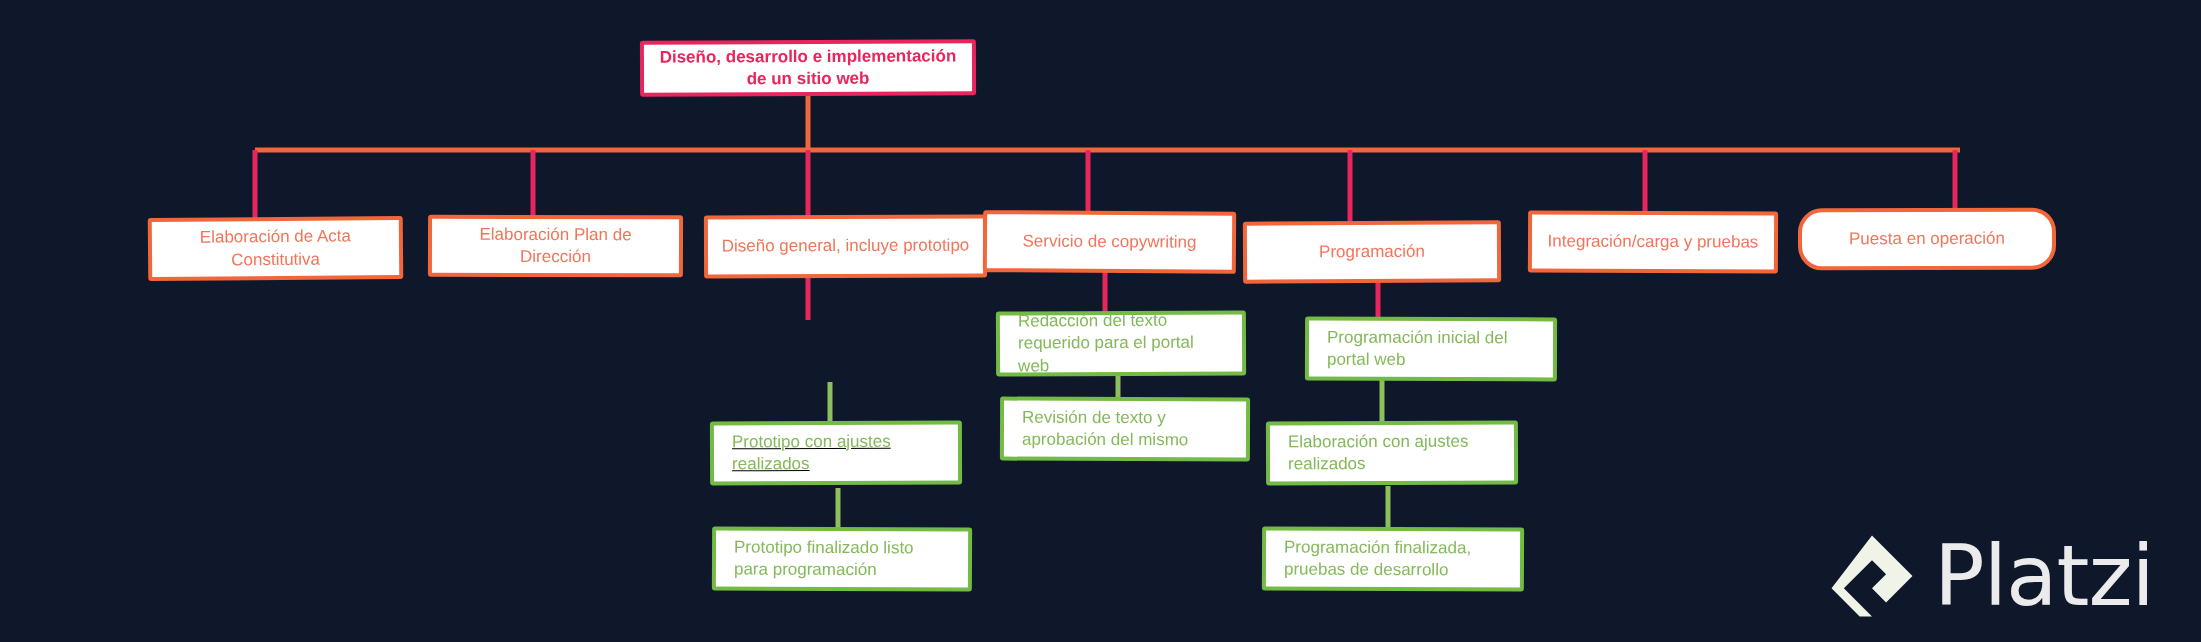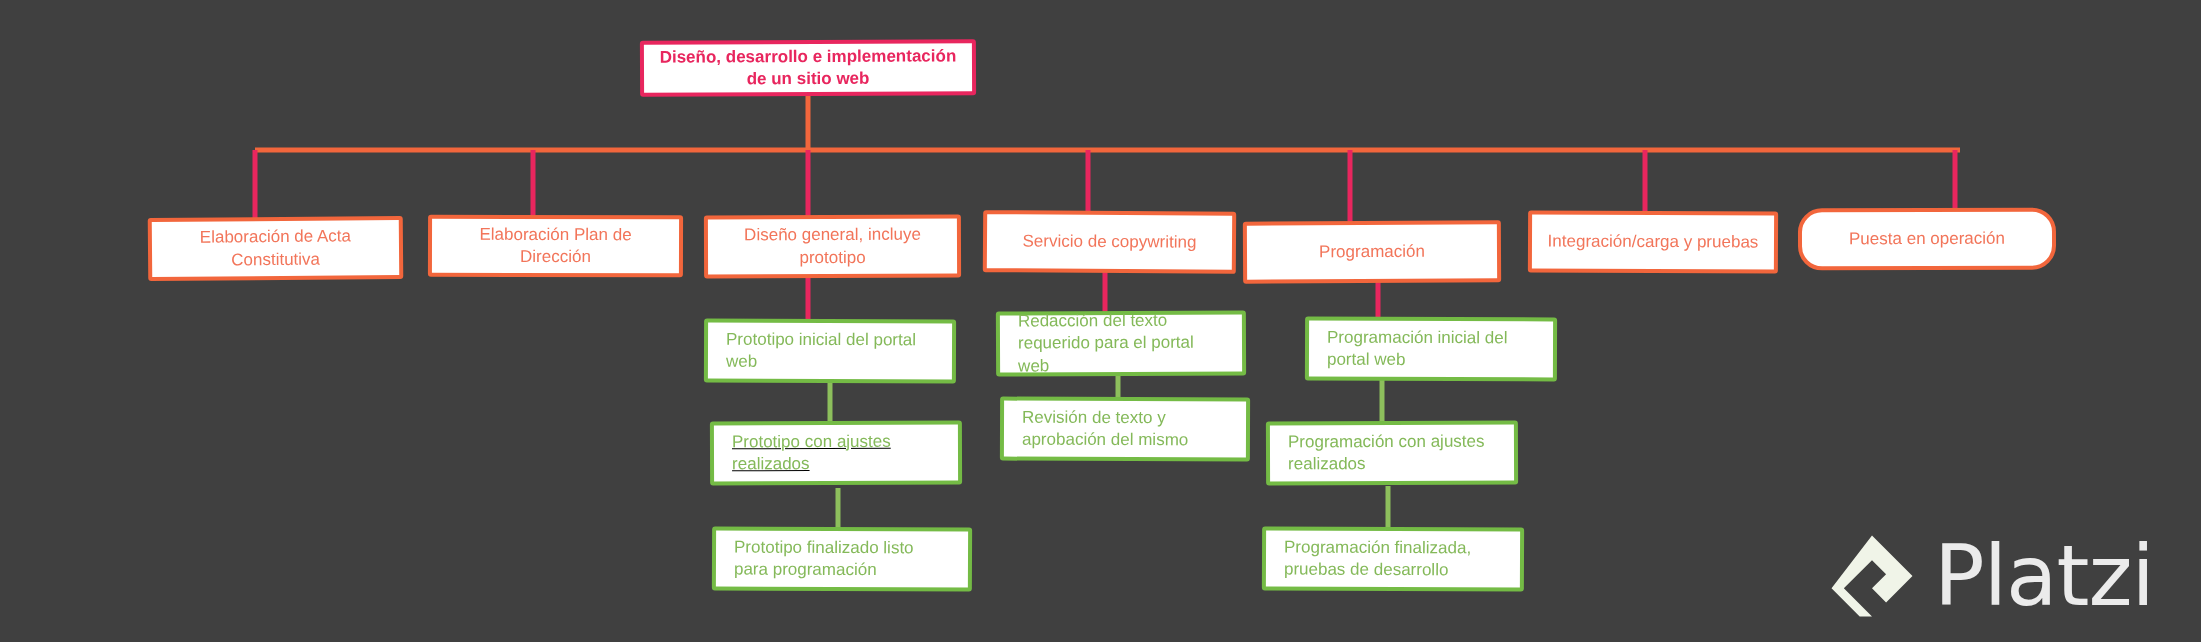--- a/index.html
+++ b/index.html
@@ -7,21 +7,21 @@
     padding: 0;
     background: #ffffff;
   }
   body {
     font-family: "Liberation Sans", sans-serif;
   }
   #canvas {
     position: relative;
     width: 2201px;
     height: 642px;
-    background: #404040;
+    background: #0f172a;
     overflow: hidden;
   }
   #wires {
     position: absolute;
     left: 0;
     top: 0;
     width: 2201px;
     height: 642px;
     pointer-events: none;
   }
@@ -144,43 +144,40 @@
   </div>
 
   <div class="node orange" style="left:148px; top:217px; width:255px; height:63px; transform:rotate(-0.5deg);">
     <span class="label">Elaboración de Acta Constitutiva</span>
   </div>
 
   <div class="node orange" style="left:428px; top:215px; width:255px; height:62px; transform:rotate(0.15deg);justify-content:flex-end;">
     <span class="label">Elaboración Plan de Dirección</span>
   </div>
 
-  <div class="node orange" style="left:704px; top:215px; width:257px; height:63px; transform:rotate(-0.2deg);">
+  <div class="node orange" style="left:704px; top:215px; width:283px; height:63px; transform:rotate(-0.2deg);">
     <span class="label">Diseño general, incluye prototipo</span>
   </div>
 
   <div class="node orange" style="left:983px; top:211px; width:253px; height:62px; transform:rotate(0.4deg);">
     <span class="label">Servicio de copywriting</span>
   </div>
 
   <div class="node orange" style="left:1243px; top:221px; width:258px; height:62px; transform:rotate(-0.3deg);">
     <span class="label">Programación</span>
   </div>
 
   <div class="node orange" style="left:1528px; top:211px; width:250px; height:62px; transform:rotate(0.25deg);">
     <span class="label">Integración/carga y pruebas</span>
   </div>
 
   <div class="node orange" style="left:1798px; top:208px; width:258px; height:62px; transform:rotate(-0.2deg);border-radius:24px;">
     <span class="label">Puesta en operación</span>
   </div>
 
-  <div class="node green" style="left:704px; top:319px; width:252px; height:64px; transform:rotate(0.2deg);">
-    <span class="label">Prototipo inicial del portal web</span>
-  </div>
 
   <div class="node green" style="left:710px; top:421px; width:252px; height:64px; transform:rotate(-0.2deg);text-decoration:underline;">
     <span class="label">Prototipo con ajustes realizados</span>
   </div>
 
   <div class="node green" style="left:712px; top:527px; width:260px; height:64px; transform:rotate(0.25deg);">
     <span class="label">Prototipo finalizado listo para programación</span>
   </div>
 
   <div class="node green" style="left:996px; top:311px; width:250px; height:65px; transform:rotate(-0.25deg);">
@@ -189,21 +186,21 @@
 
   <div class="node green" style="left:1000px; top:397px; width:250px; height:64px; transform:rotate(0.2deg);">
     <span class="label">Revisión de texto y aprobación del mismo</span>
   </div>
 
   <div class="node green" style="left:1261px; top:317px; width:252px; height:64px; transform:rotate(0.2deg);margin-left:44px;">
     <span class="label">Programación inicial del portal web</span>
   </div>
 
   <div class="node green" style="left:1266px; top:421px; width:252px; height:64px; transform:rotate(-0.2deg);">
-    <span class="label">Programación con ajustes realizados</span>
+    <span class="label">Elaboración con ajustes realizados</span>
   </div>
 
   <div class="node green" style="left:1262px; top:527px; width:262px; height:64px; transform:rotate(0.25deg);">
     <span class="label">Programación finalizada, pruebas de desarrollo</span>
   </div>
 
   <div id="watermark">
     <svg class="mark" viewBox="0 0 100 100" xmlns="http://www.w3.org/2000/svg">
       <path d="M50 4 L96 50 L66 80 L50 64 L66 48 L50 32 L18 64 L50 96 L36 96 L4 64 Z" fill="#f0f4e8"></path>
     </svg>

